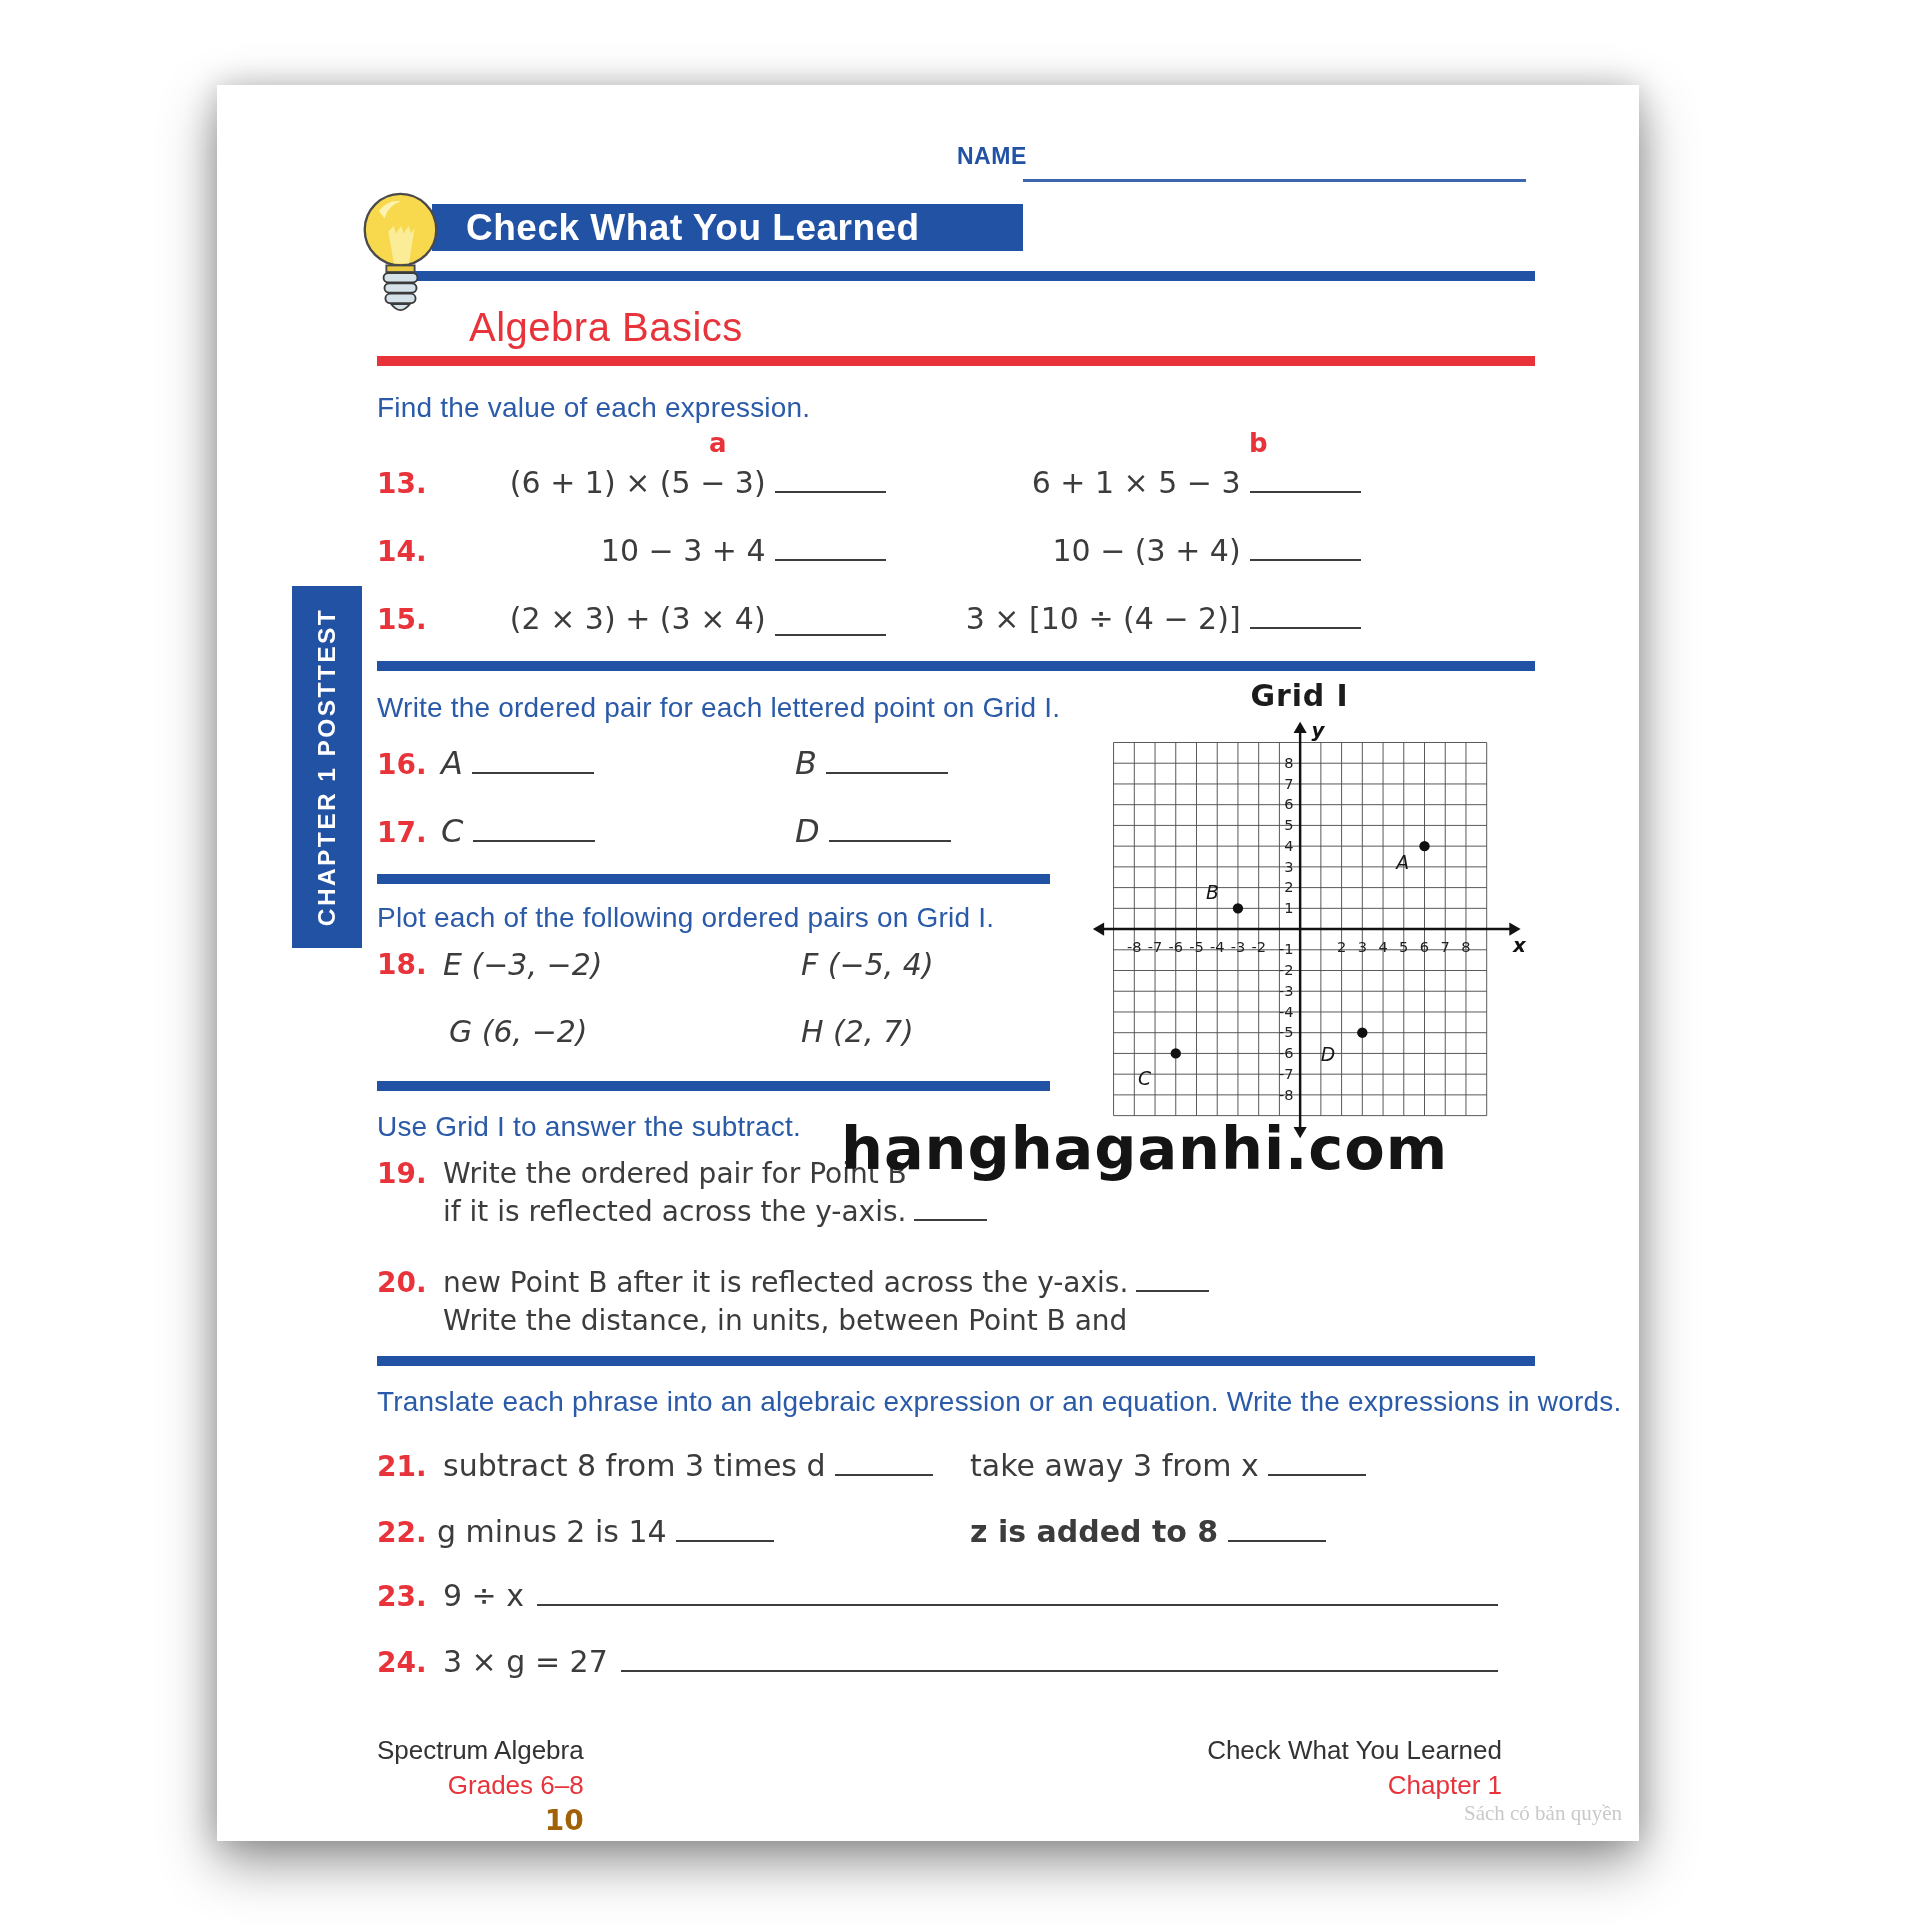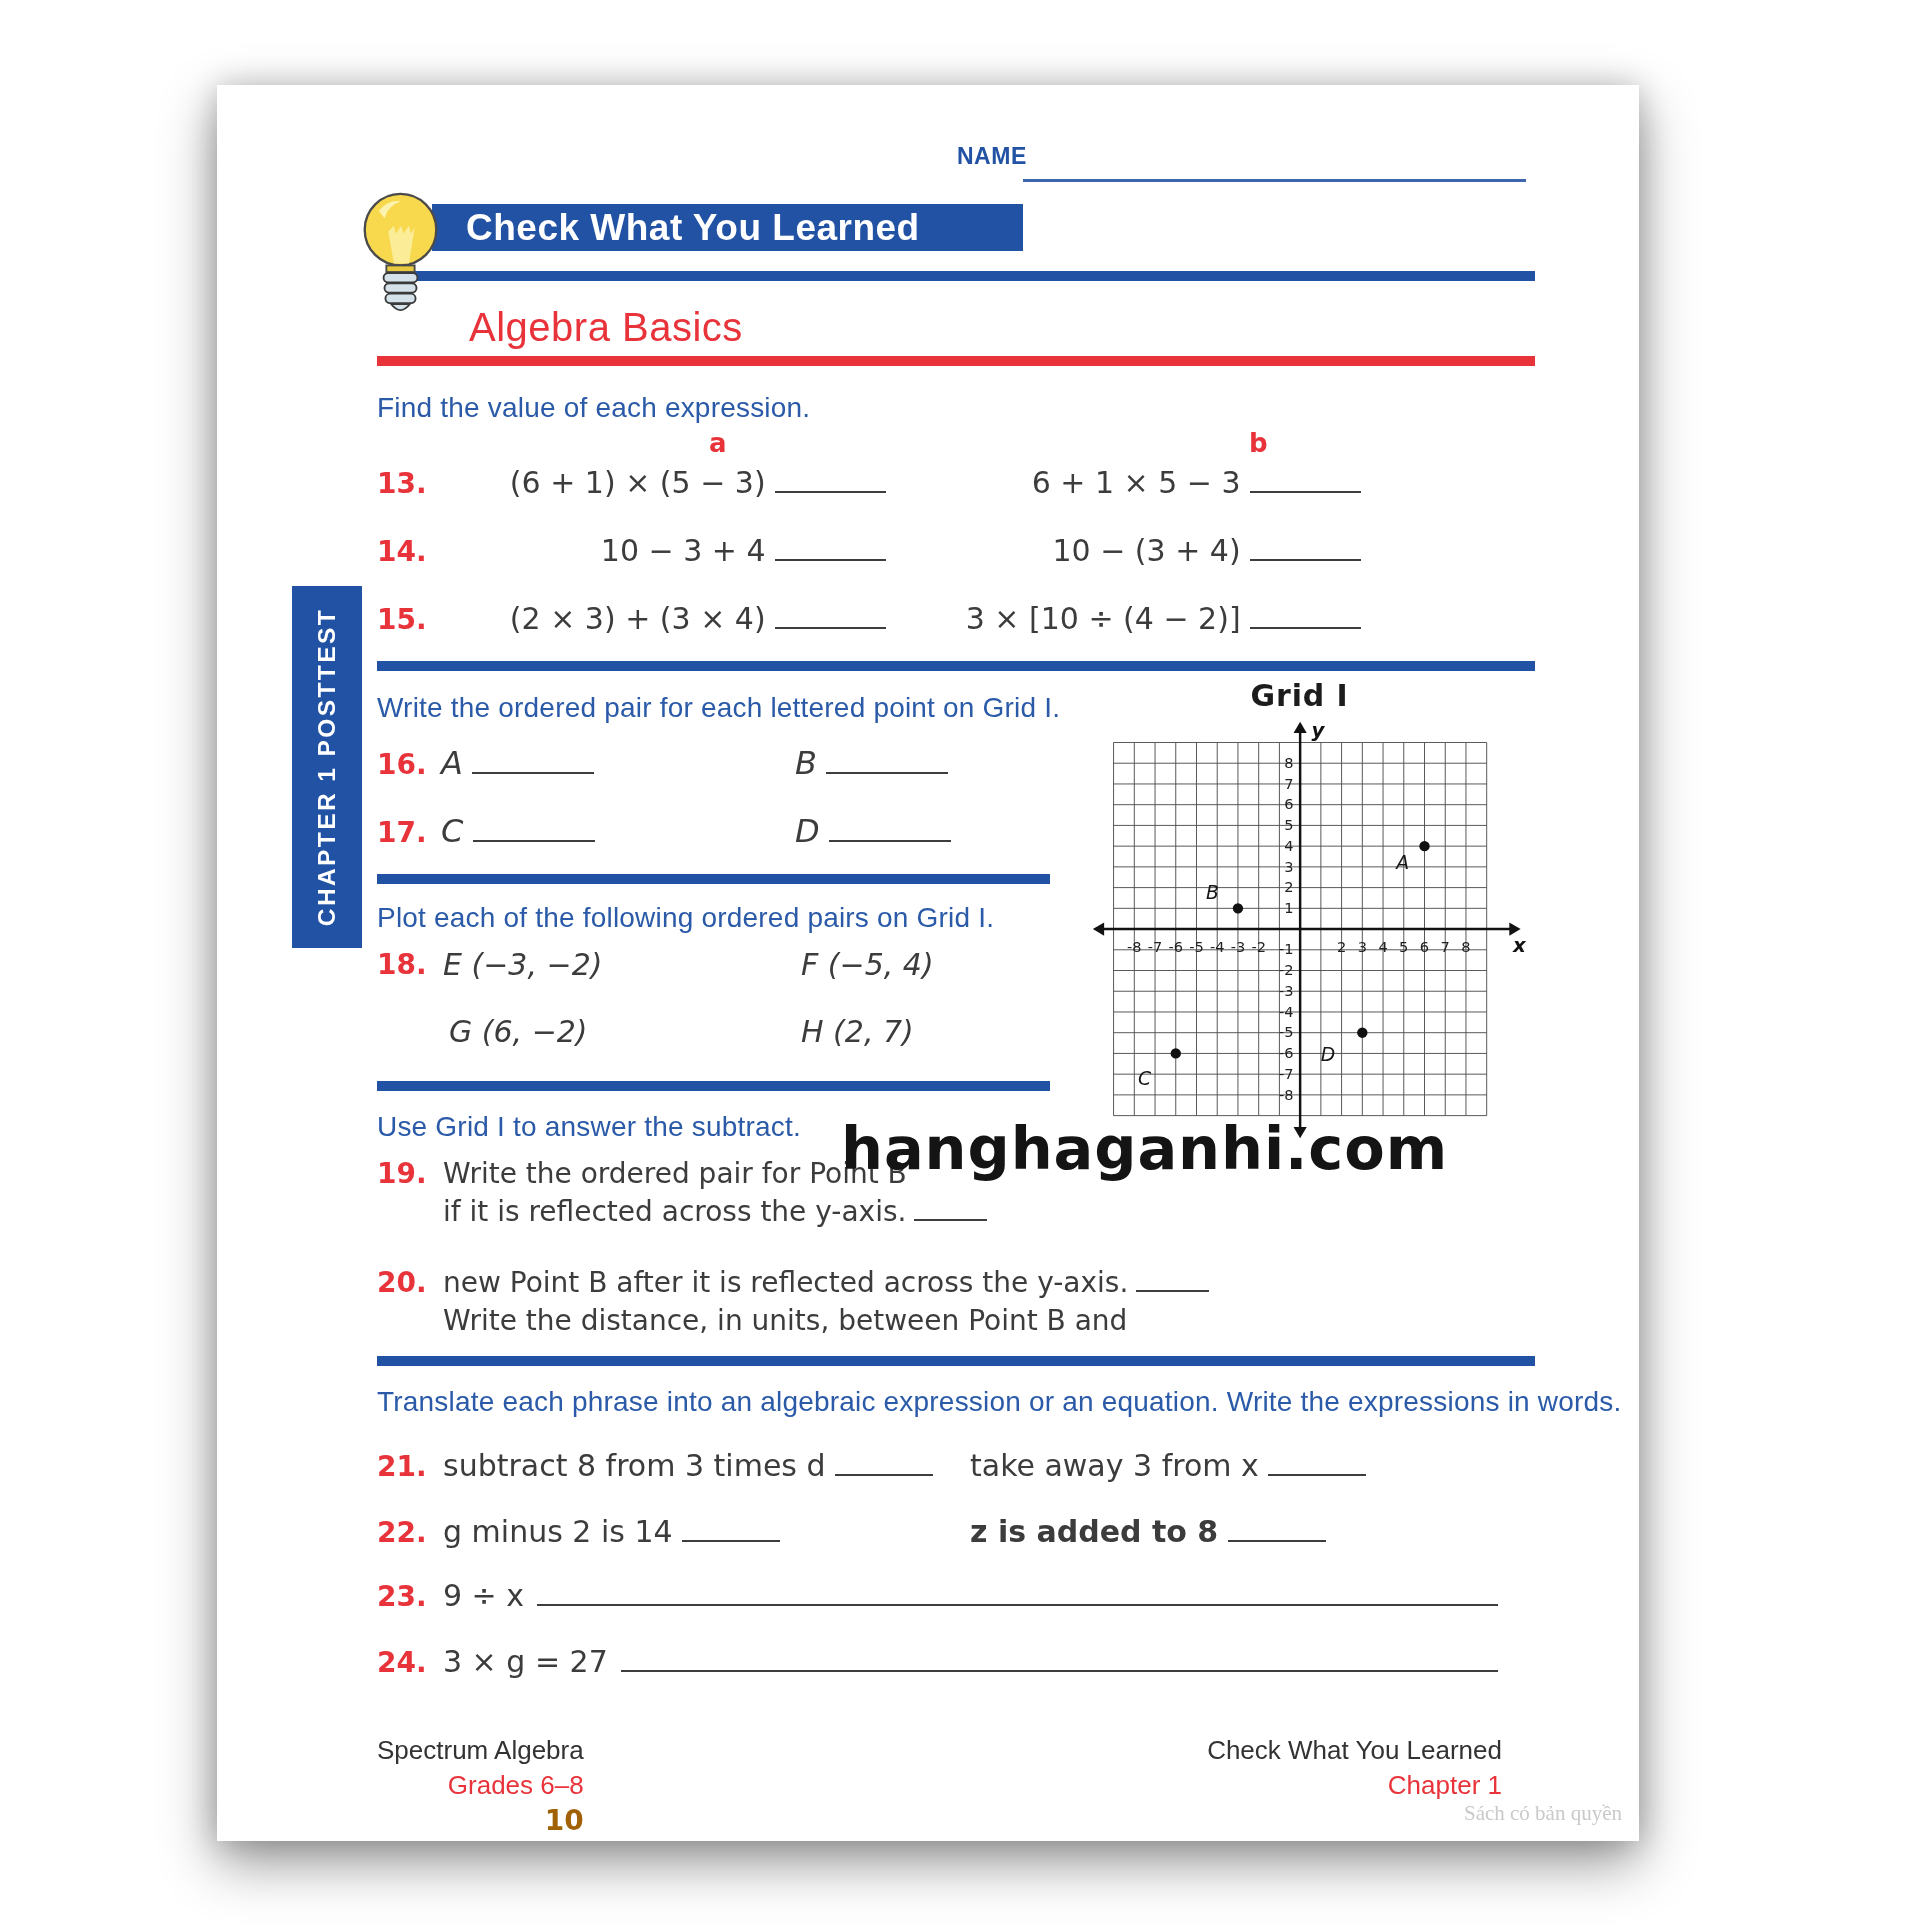--- a/index.html
+++ b/index.html
@@ -108,21 +108,21 @@
           <span class="expr">10 − 3 + 4</span>
           <span class="blank"></span>
         </div>
       <div class="cell" style="left:706px;top:448px;width:438px;">
           <span class="expr">10 − (3 + 4)</span>
           <span class="blank"></span>
         </div>
     </div>
     <div>
       <span class="pnum" style="top:518px;">15.</span>
-      <div class="cell" style="left:226px;top:516px;width:443px;">
+      <div class="cell" style="left:226px;top:516px;width:443px;align-items:flex-end;">
           <span class="expr">(2 × 3) + (3 × 4)</span>
           <span class="blank"></span>
         </div>
       <div class="cell" style="left:706px;top:516px;width:438px;">
           <span class="expr">3 × [10 ÷ (4 − 2)]</span>
           <span class="blank"></span>
         </div>
     </div>
 
     <div class="rule blue" style="left:160px;top:576px;width:1158px;"></div>
@@ -278,21 +278,21 @@
           <span class="expr">subtract 8 from 3 times d</span>
           <span class="blank md"></span>
         </div>
       <div class="cell" style="left:753px;top:1363px;justify-content:flex-start;">
           <span class="expr">take away 3 from x</span>
           <span class="blank md"></span>
         </div>
     </div>
     <div>
       <span class="pnum" style="top:1431px;">22.</span>
-      <div class="cell" style="left:226px;top:1429px;justify-content:center;">
+      <div class="cell" style="left:220px;top:1429px;justify-content:center;">
           <span class="expr">g minus 2 is 14</span>
           <span class="blank md"></span>
         </div>
       <div class="cell" style="left:753px;top:1429px;justify-content:flex-start;font-weight:bold;">
           <span class="expr">z is added to 8</span>
           <span class="blank md"></span>
         </div>
     </div>
     <div>
       <span class="pnum" style="top:1495px;">23.</span>

